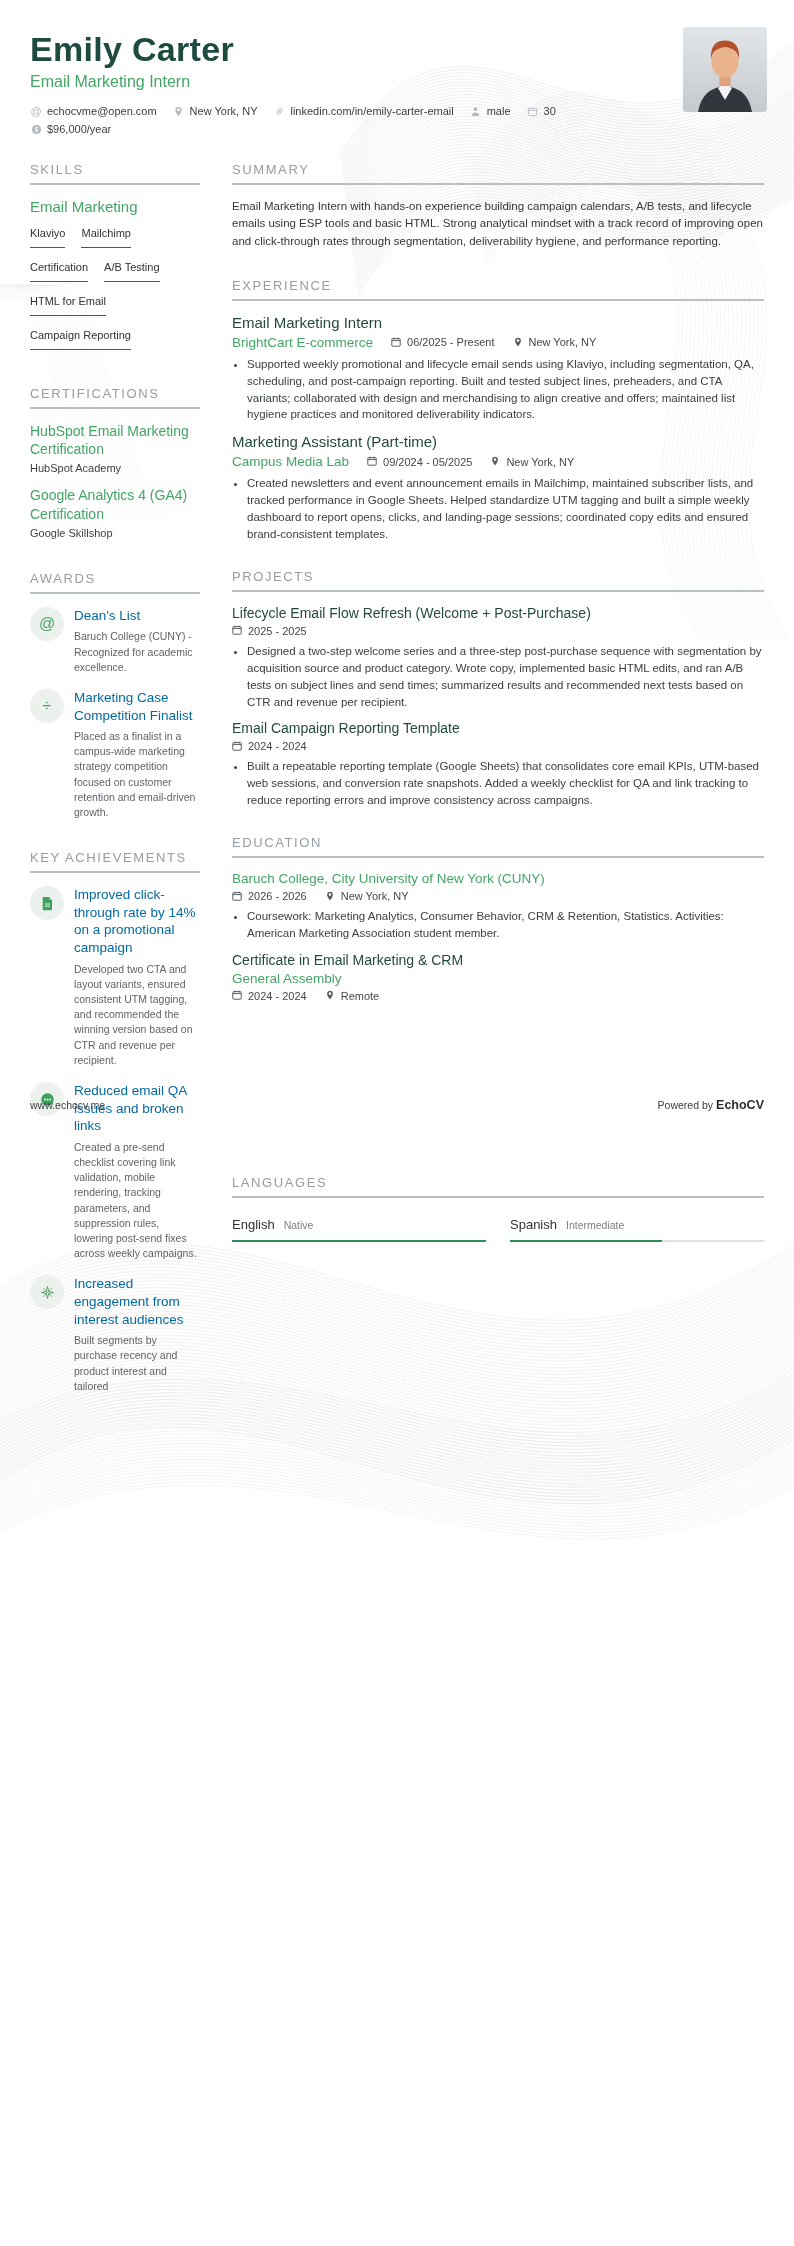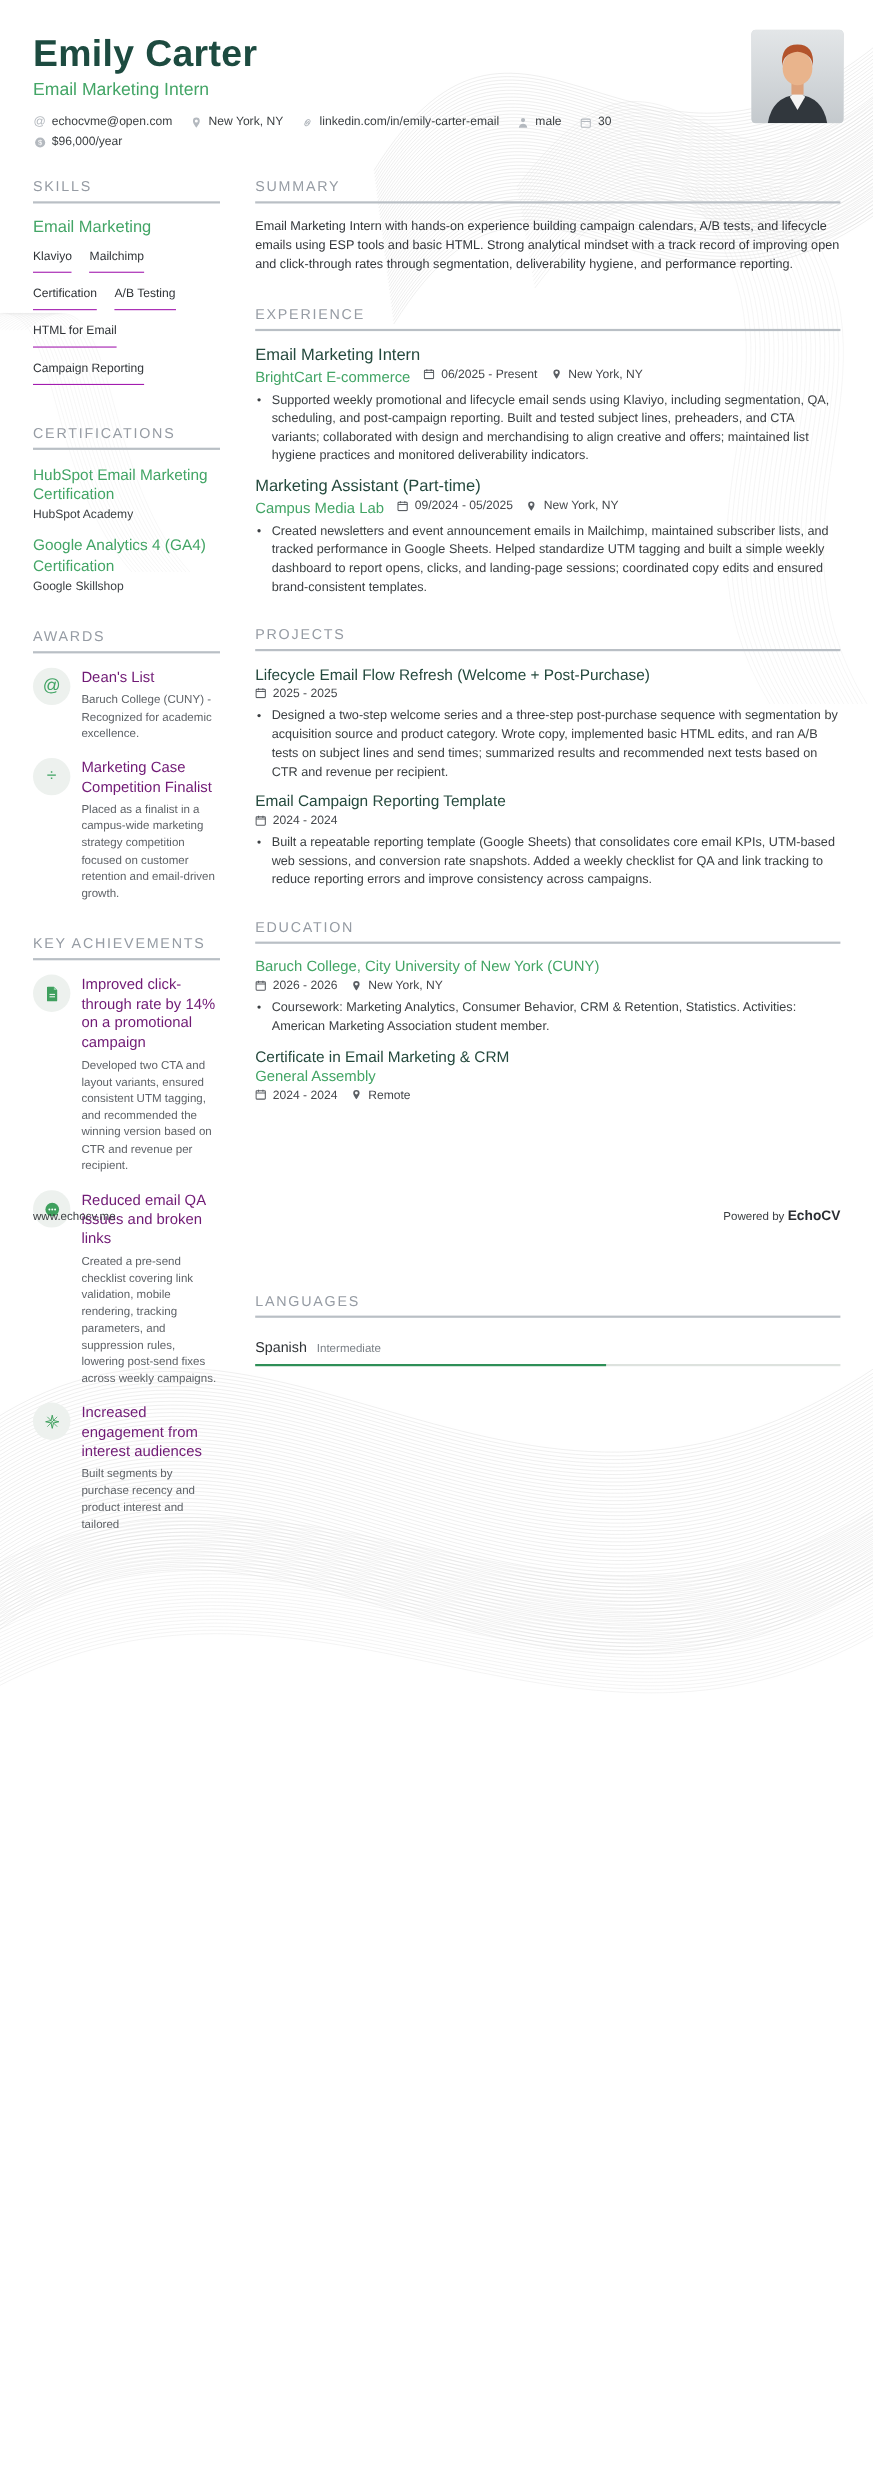--- a/index.html
+++ b/index.html
@@ -38,28 +38,28 @@
   .cert{margin-bottom:12px;}
   .cert-title{color:#43a566;font-size:14px;line-height:1.3;font-weight:500;}
   .cert-issuer{font-size:11px;color:#3c4043;margin-top:4px;}
 
   
   .entry{display:flex;gap:10px;margin-bottom:14px;}
   .badge{width:34px;height:34px;border-radius:50%;background:#edf1ee;display:flex;
          align-items:center;justify-content:center;color:#43a566;flex:none;font-size:16px;}
   .badge svg{width:15px;height:15px;display:block;}
   .entry-body{min-width:0;}
-  .entry-title{color:#701a75;font-size:13.5px;line-height:1.3;font-weight:500;}
+  .entry-title{color:#0369a1;font-size:13.5px;line-height:1.3;font-weight:500;}
   .entry-desc{font-size:10.5px;color:#5f6368;margin-top:5px;line-height:1.45;}
 
   
   .summary{font-size:11.5px;color:#33373b;line-height:1.5;}
   .item{margin-bottom:10px;}
   .item-title{color:#24493d;font-size:15px;font-weight:500;}
-  .item-sub{display:flex;align-items:flex-start;flex-wrap:wrap;column-gap:18px;row-gap:3px;margin-top:4px;gap:12px;}
+  .item-sub{display:flex;align-items:center;flex-wrap:wrap;column-gap:18px;row-gap:3px;margin-top:4px;}
   .company{color:#43a566;font-size:13.5px;font-weight:500;}
   .meta{display:inline-flex;align-items:center;gap:5px;font-size:11px;color:#44474b;}
   .micon{width:11px;height:11px;display:inline-flex;color:#5a5e63;flex:none;}
   .micon svg{width:10px;height:10px;display:block;}
   ul.bullets{margin:6px 0 0 0;padding-left:15px;}
   ul.bullets li{font-size:11.5px;color:#3c4043;line-height:1.47;margin-bottom:3px;}
 
   
   .langs{position:absolute;left:232px;top:1175px;width:532px;}
   .lang-row{display:flex;gap:24px;margin-top:2px;}
@@ -653,20 +653,29 @@
     <span>
       <span>Powered by</span><span class="brand">EchoCV</span>
     </span>
   </div>
 
   <div class="langs">
     <div class="sect first" style="margin-top:0">LANGUAGES</div>
     <div class="lang-row">
       <div class="lang">
         <div class="lang-head">
+          <span class="lang-name">English</span>
+          <span class="lang-level">Native</span>
+        </div>
+        <div class="lang-bar">
+          <span class="lang-fill" style="width:100%"></span>
+        </div>
+      </div>
+      <div class="lang">
+        <div class="lang-head">
           <span class="lang-name">Spanish</span>
           <span class="lang-level">Intermediate</span>
         </div>
         <div class="lang-bar">
           <span class="lang-fill" style="width:60%"></span>
         </div>
       </div>
     </div>
   </div>
 

